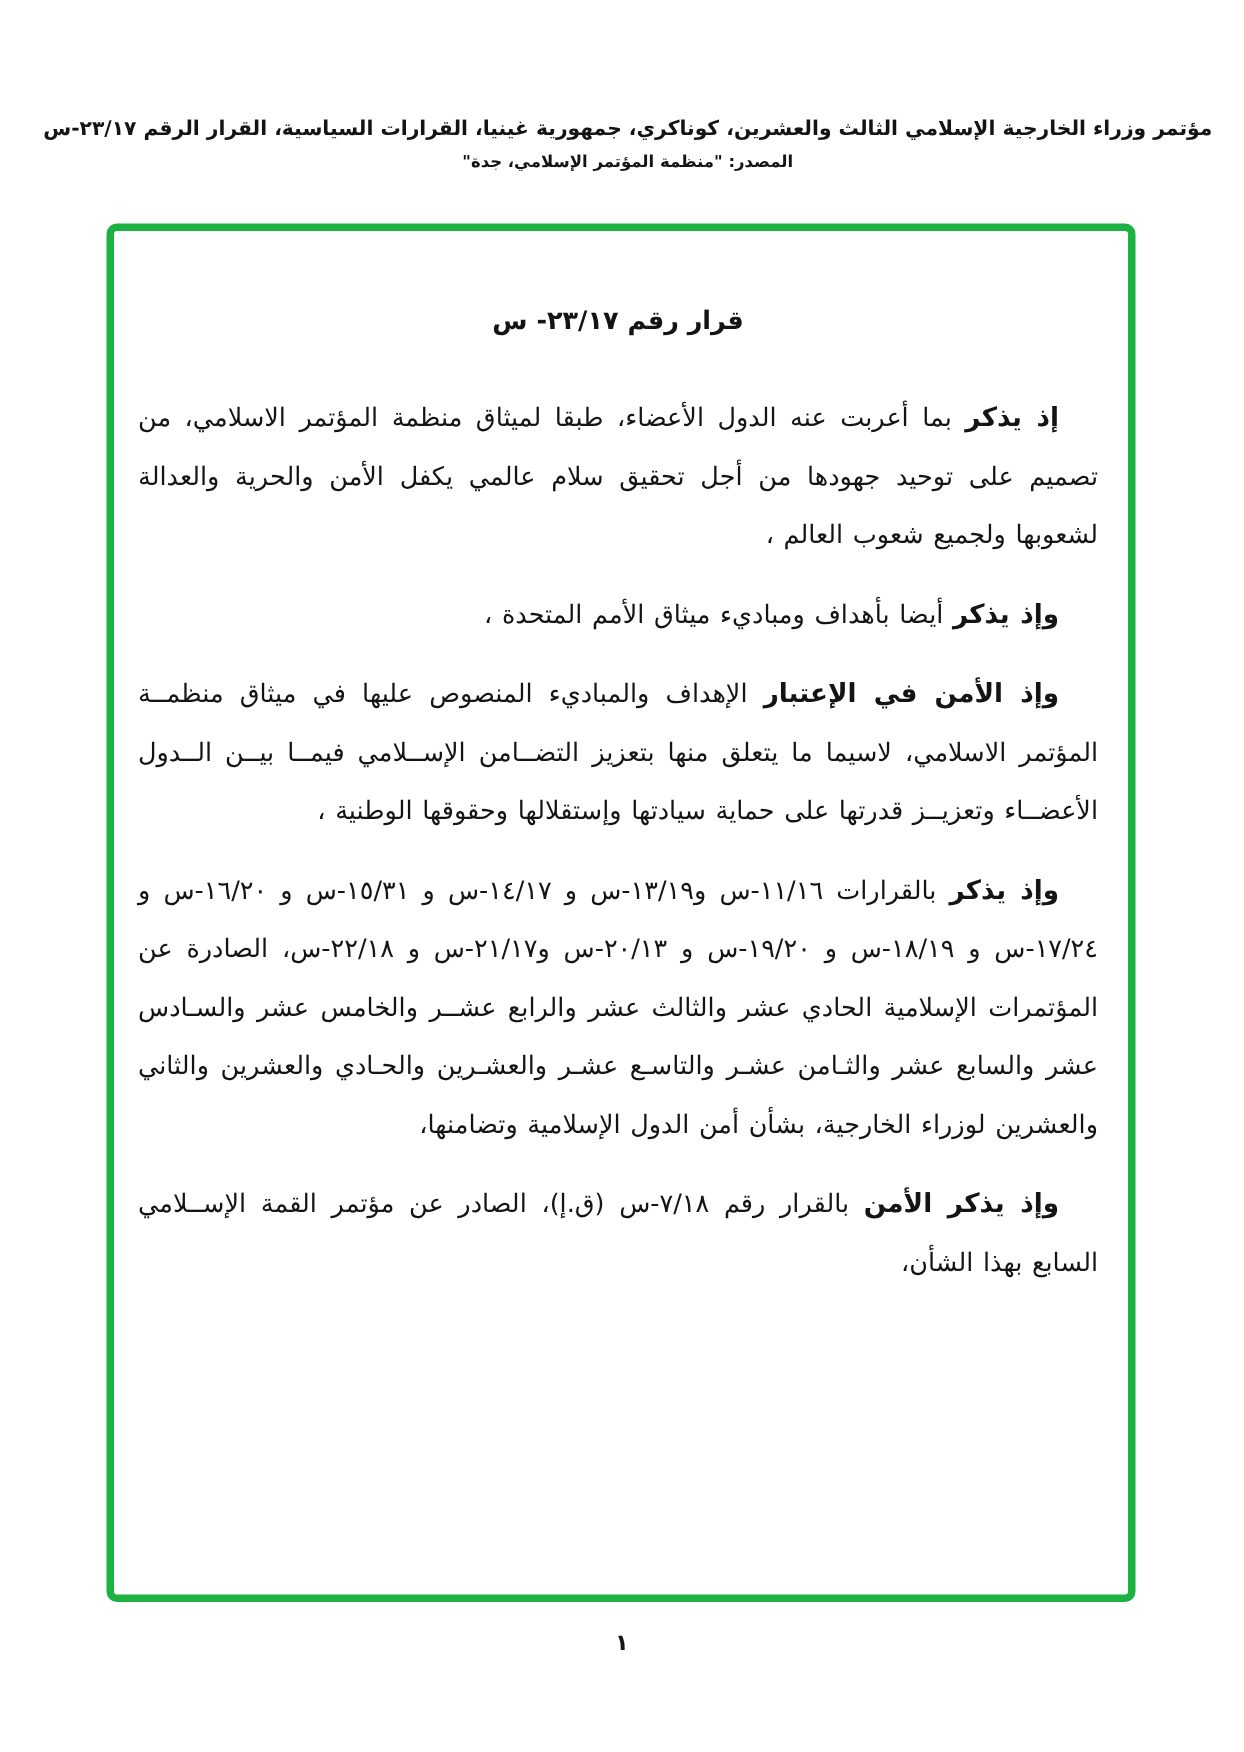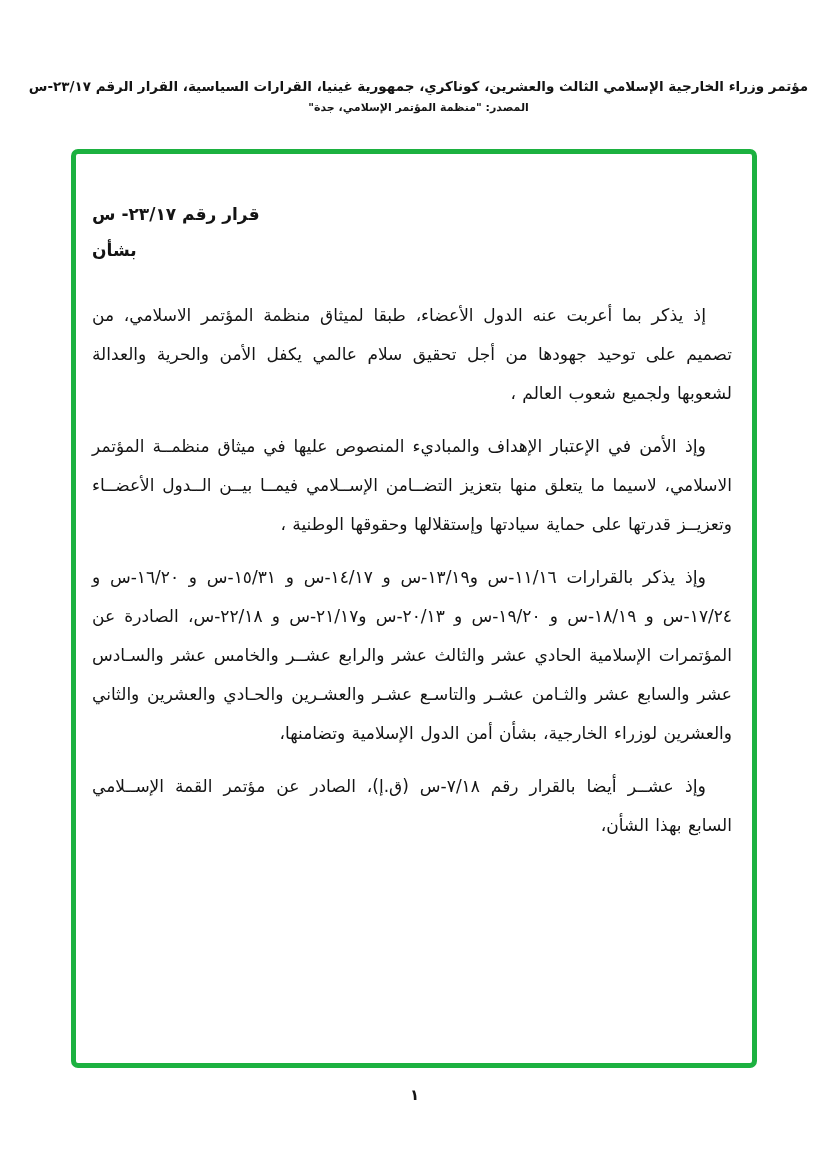--- a/index.html
+++ b/index.html
@@ -43,21 +43,21 @@
     background: transparent;
   }
   .doc-content {
     position: absolute;
     left: 92px;
     top: 196px;
     width: 640px;
     direction: rtl;
   }
   .doc-title {
-    text-align: left;
+    text-align: center;
     font-weight: bold;
     margin-bottom: 28px;
   }
   .doc-title .t1 {
     font-size: 17px;
     line-height: 36px;
   }
   .doc-title .t2 {
     font-size: 17px;
     line-height: 36px;
@@ -68,21 +68,21 @@
   }
   .doc-body p {
     font-size: 17px;
     line-height: 39px;
     text-align: justify;
     margin: 0 0 14px 0;
     text-indent: 26px;
     word-spacing: 1px;
   }
   .doc-body p .lead {
-    font-weight: normal;
+    font-weight: bold;
     font-size: 17.5px;
   }
   .page-number {
     position: absolute;
     top: 1086px;
     left: 0;
     width: 100%;
     text-align: center;
     font-size: 15px;
     font-weight: bold;
@@ -94,29 +94,29 @@
 <div class="page-header">
   <div class="line1">مؤتمر وزراء الخارجية الإسلامي الثالث والعشرين، كوناكري، جمهورية غينيا، القرارات السياسية، القرار الرقم ٢٣/١٧-س</div>
   <div class="line2">المصدر:  "منظمة المؤتمر الإسلامي، جدة"</div>
 </div>
 
 <div class="green-frame"></div>
 
 <div class="doc-content">
   <div class="doc-title">
     <div class="t1">قرار رقم ٢٣/١٧- س</div>
-    <div class="t2">بشأن</div>
   </div>
 
   <div class="doc-body">
 
     <p><span class="lead">إذ يذكر</span><span> بما أعربت عنه الدول الأعضاء، طبقا لميثاق منظمة المؤتمر الاسلامي، من تصميم على توحيد جهودها من أجل تحقيق سلام عالمي يكفل  الأمن والحرية والعدالة لشعوبها ولجميع شعوب العالم ،</span></p>
 
+    <p><span class="lead">وإذ يذكر</span><span> أيضا بأهداف ومباديء ميثاق الأمم المتحدة ،</span></p>
 
     <p><span class="lead">وإذ الأمن في الإعتبار</span><span> الإهداف والمباديء المنصوص عليها في ميثاق منظمــة المؤتمر الاسلامي، لاسيما ما يتعلق منها  بتعزيز التضــامن الإســلامي فيمــا بيــن الــدول الأعضــاء وتعزيــز قدرتها على حماية سيادتها وإستقلالها وحقوقها الوطنية ،</span></p>
 
     <p><span class="lead">وإذ يذكر</span><span> بالقرارات ١١/١٦-س و١٣/١٩-س و ١٤/١٧-س و ١٥/٣١-س و ١٦/٢٠-س  و ١٧/٢٤-س و ١٨/١٩-س و ١٩/٢٠-س و ٢٠/١٣-س و٢١/١٧-س و ٢٢/١٨-س،  الصادرة عن المؤتمرات الإسلامية الحادي عشر والثالث عشر والرابع عشــر والخامس عشر والسـادس عشر والسابع عشر والثـامن عشـر والتاسـع عشـر والعشـرين والحـادي والعشرين والثاني والعشرين لوزراء الخارجية، بشأن أمن الدول الإسلامية وتضامنها،</span></p>
 
-    <p><span class="lead">وإذ عشــر أيضا</span><span> بالقرار رقم ٧/١٨-س (ق.إ)، الصادر عن مؤتمر القمة الإســلامي  السابع بهذا الشأن،</span></p>
+    <p><span class="lead">وإذ يذكر الأمن</span><span> بالقرار رقم ٧/١٨-س (ق.إ)، الصادر عن مؤتمر القمة الإســلامي  السابع بهذا الشأن،</span></p>
   </div>
 </div>
 
 <div class="page-number">١</div>
 
 </body></html>

